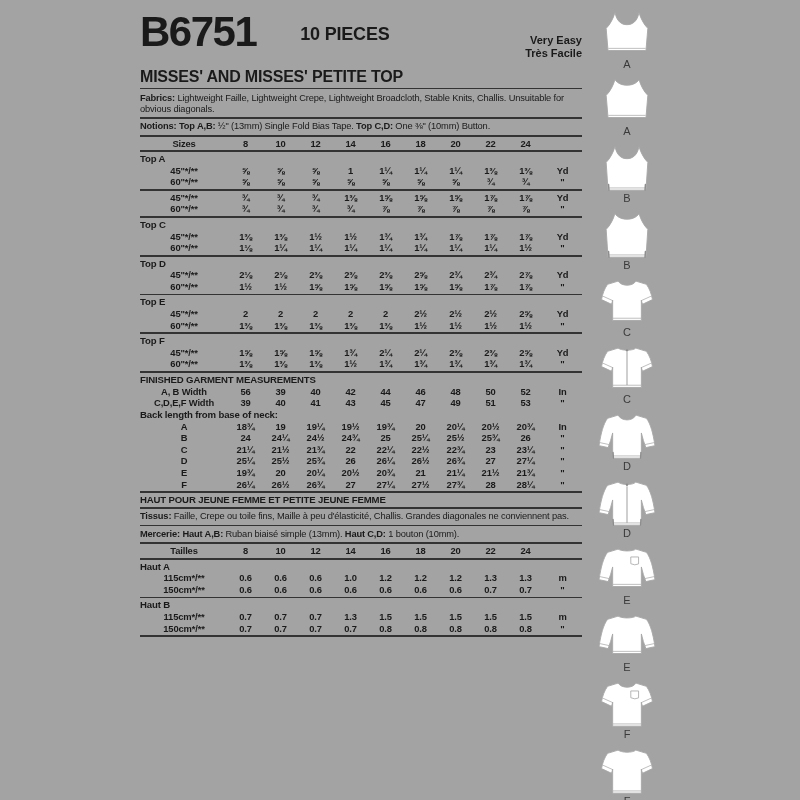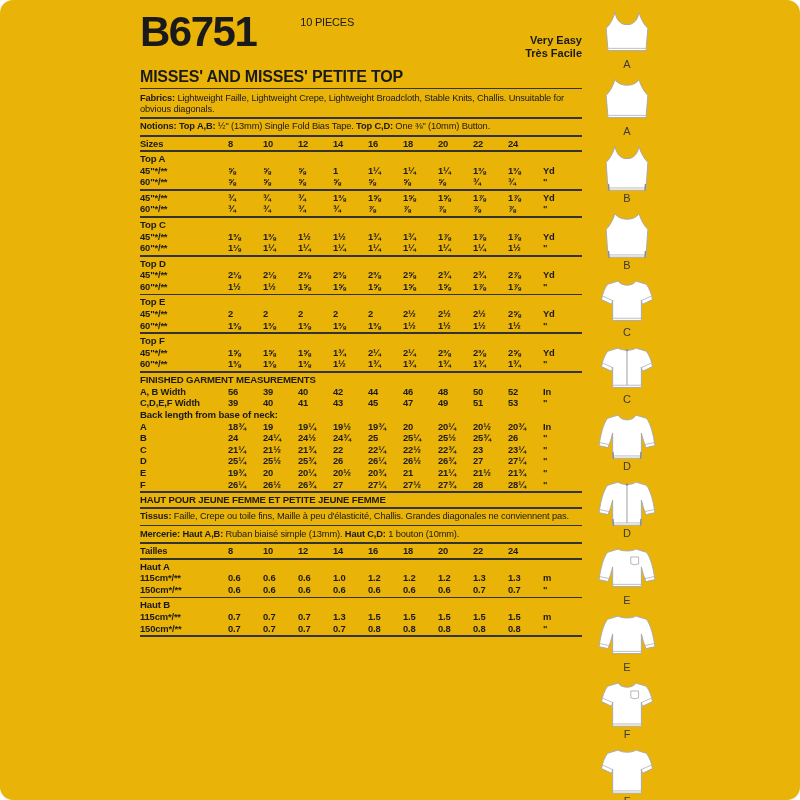--- a/index.html
+++ b/index.html
@@ -1,31 +1,31 @@
 <!DOCTYPE html>
 <html><head>
 <meta charset="utf-8">
 <style>
   html,body{margin:0;padding:0;}
   body{
     width:800px;height:800px;background:#ffffff;position:relative;
     font-family:"Liberation Sans", sans-serif;color:#1a1a1a;
     -webkit-font-smoothing:antialiased;
   }
-  .page{position:absolute;inset:0;background:#eab308;border-radius:13px;}
+  .page{position:absolute;inset:0;background:#a3a3a3;}
   .sheet{position:absolute;left:140px;top:14px;width:442px;}
   .hdr{display:flex;align-items:flex-start;margin-bottom:8px;}
   .num{font-size:42px;font-weight:bold;letter-spacing:-1.5px;line-height:36px;}
-  .pieces{font-size:11px;font-weight:normal;margin-left:44px;margin-top:2px;letter-spacing:-0.2px;}
+  .pieces{font-size:18px;font-weight:bold;margin-left:44px;margin-top:10px;letter-spacing:-0.2px;}
   .diff{margin-left:auto;text-align:right;font-size:11px;font-weight:bold;line-height:13px;margin-top:20px;}
   .title-en{font-size:16px;font-weight:bold;letter-spacing:-0.2px;border-bottom:1.6px solid #333;padding-bottom:2px;margin-bottom:2px;}
   .para{font-size:9.3px;line-height:11px;letter-spacing:-0.15px;padding:1.5px 0;}
   .para b{letter-spacing:-0.15px;}
   .rule{height:1.8px;background:#333;margin:1px 0;}
-  .trow{display:grid;grid-template-columns:88px repeat(9,35px) 1fr;font-size:9.4px;line-height:11.6px;letter-spacing:-0.15px;}
+  .trow{display:grid;grid-template-columns:88px repeat(9,35px) 1fr;font-size:9.4px;line-height:11.6px;letter-spacing:-0.15px;text-align:center;}
   .trow .lab{font-weight:bold;white-space:nowrap;}
   .trow .v{font-weight:bold;white-space:nowrap;}
   .trow .u{font-weight:bold;}
   .full{font-size:9.6px;font-weight:bold;line-height:11.8px;letter-spacing:-0.15px;}
   .figs{position:absolute;left:589px;top:8px;width:76px;}
   .fig{display:flex;flex-direction:column;align-items:center;margin-bottom:5px;}
   .fig svg{display:block;}
   .fig-label{font-size:11px;color:#3a3a3a;line-height:12px;margin-top:0px;}
 </style>
 </head>

